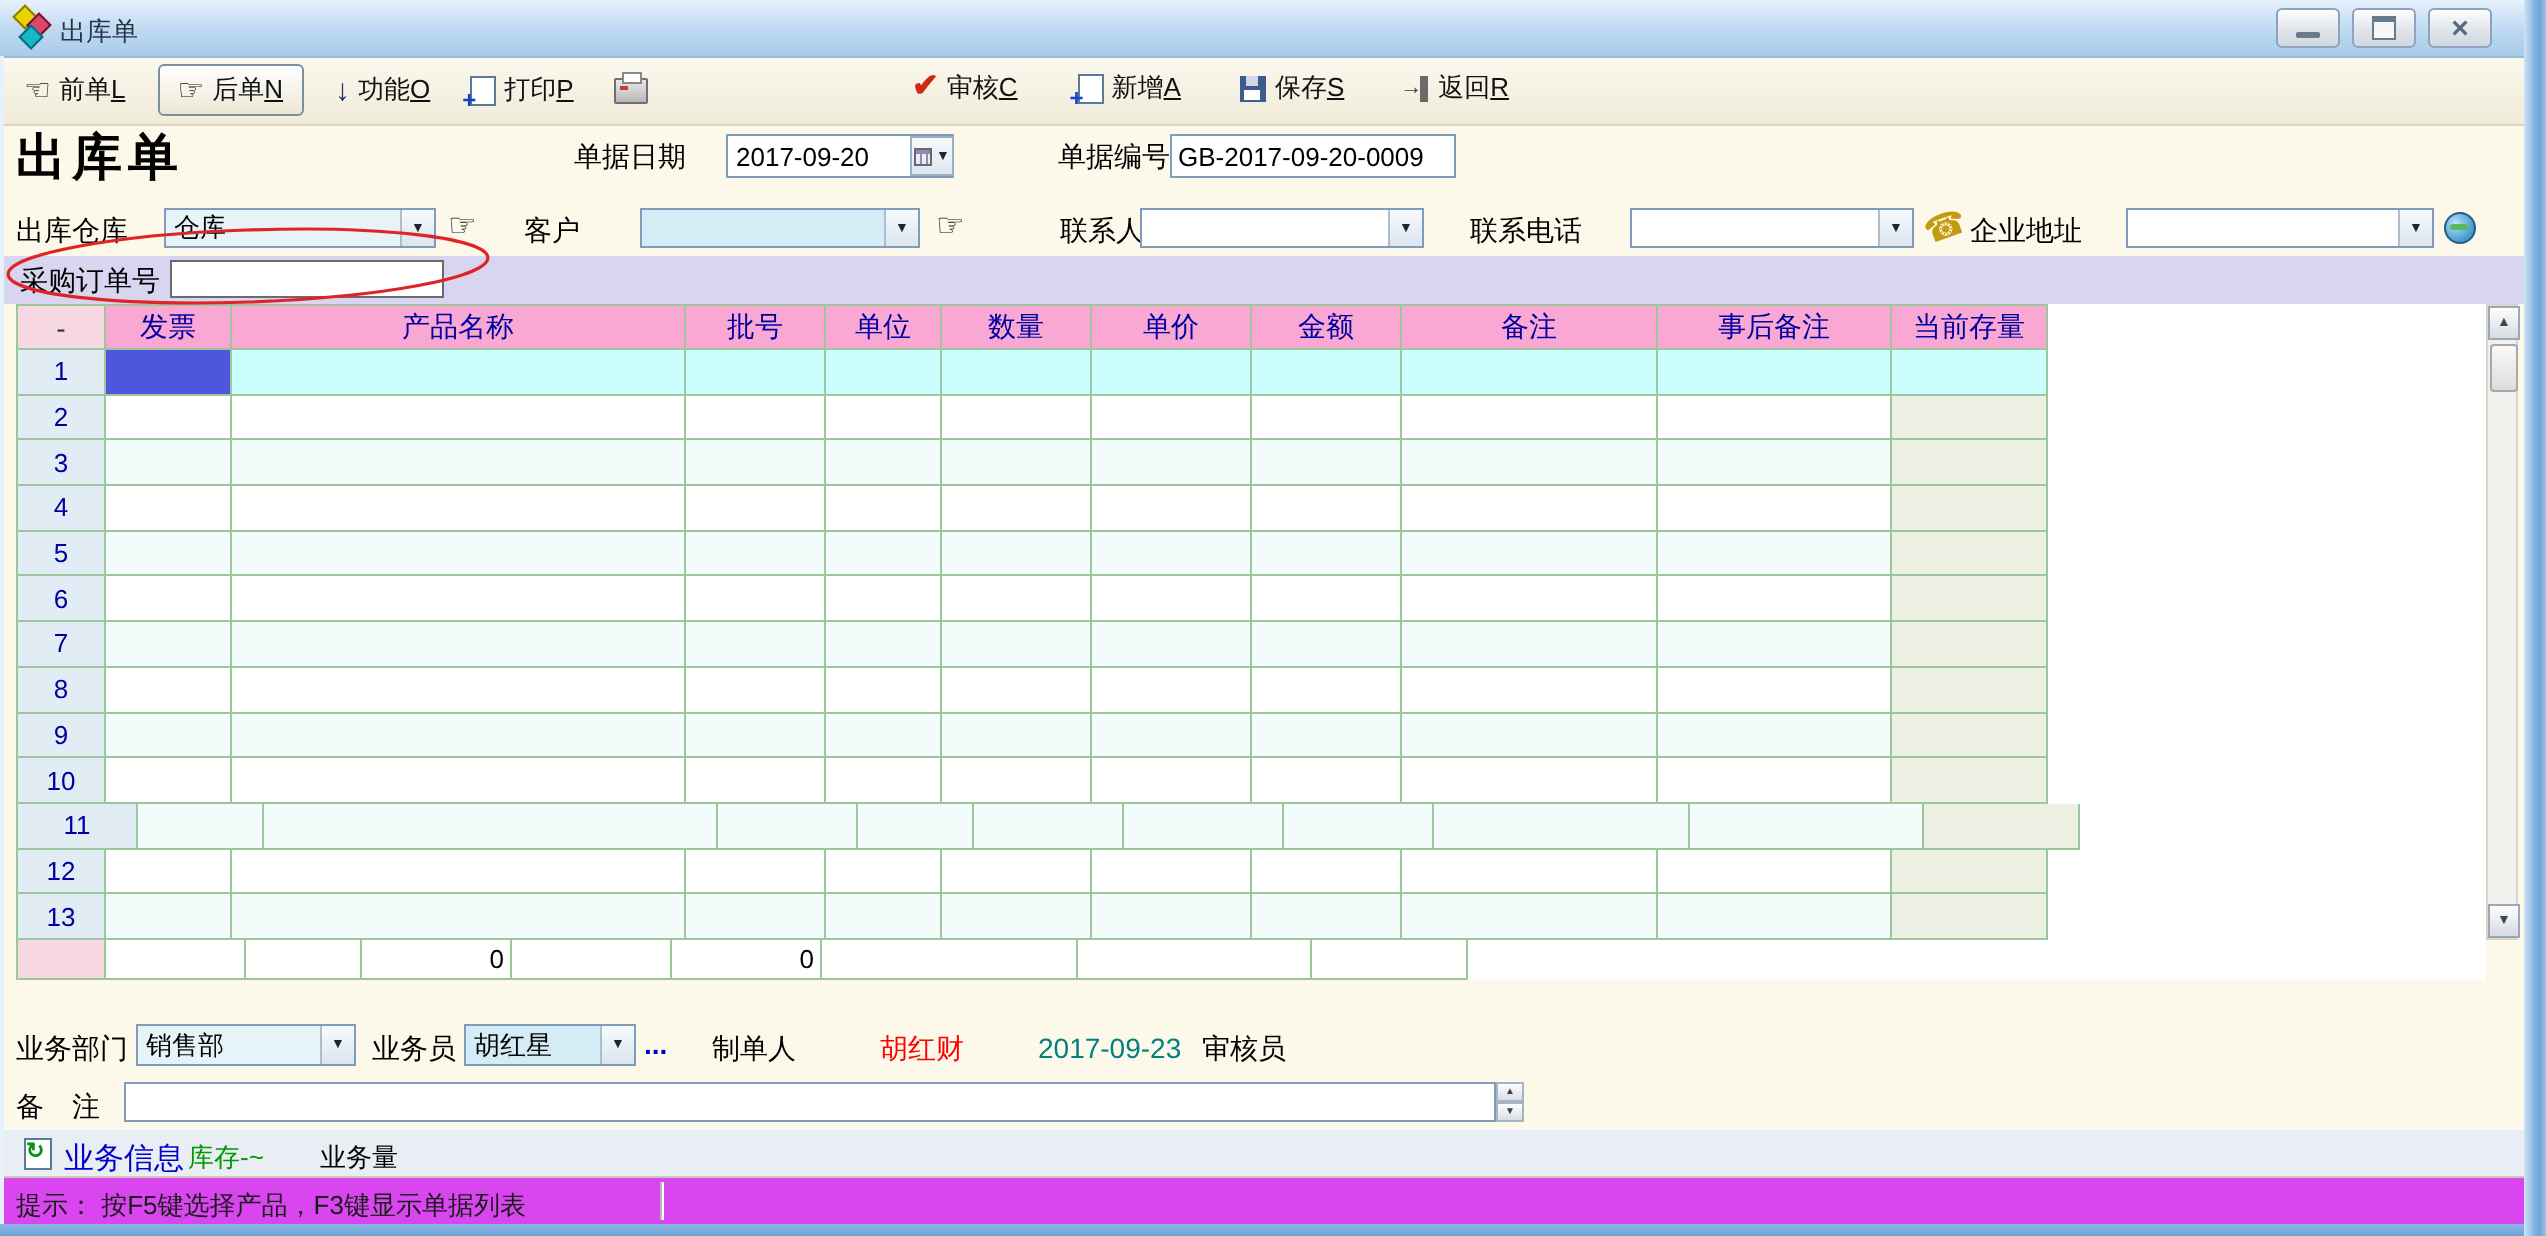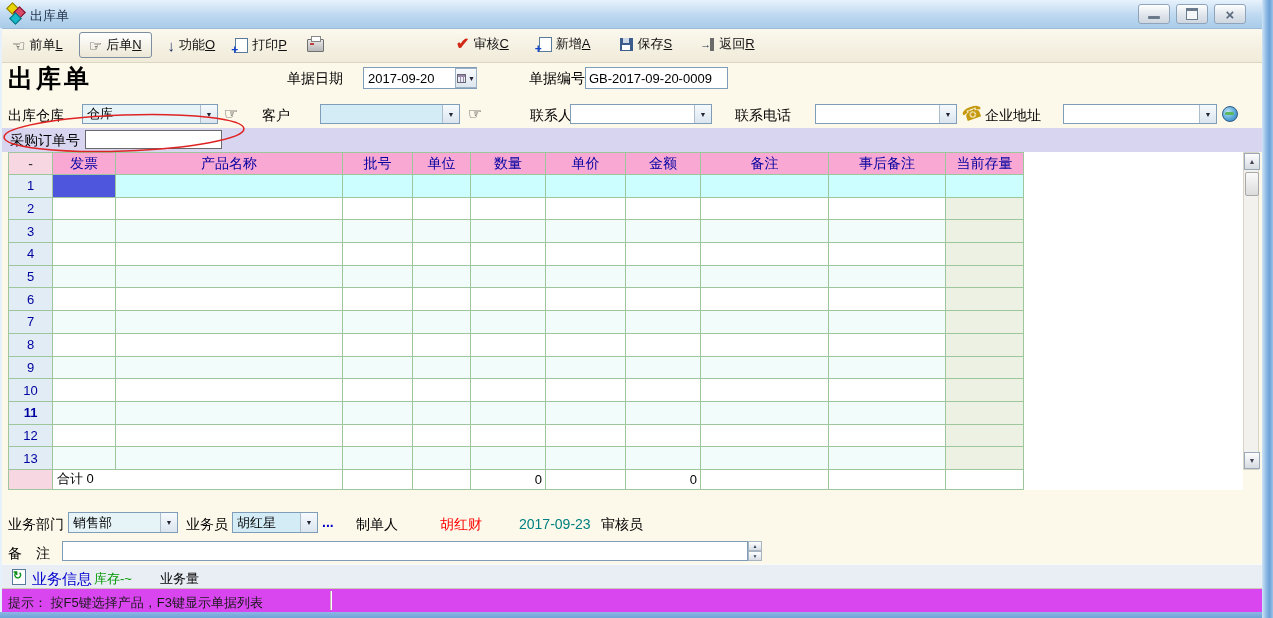--- a/index.html
+++ b/index.html
@@ -383,21 +383,21 @@
       <div class="tc even" style="width: 70px;"></div>
       <div class="tc even" style="width: 58px;"></div>
       <div class="tc even" style="width: 75px;"></div>
       <div class="tc even" style="width: 80px;"></div>
       <div class="tc even" style="width: 75px;"></div>
       <div class="tc even" style="width: 128px;"></div>
       <div class="tc even" style="width: 117px;"></div>
       <div class="tc even stock" style="width: 78px;"></div>
     </div>
     <div class="trow">
-      <div class="tc rownum" style="width: 44px; font-weight: bold;">11</div>
+      <div class="tc rownum" style="width: 60px;">11</div>
       <div class="tc odd" style="width: 63px;"></div>
       <div class="tc odd" style="width: 227px;"></div>
       <div class="tc odd" style="width: 70px;"></div>
       <div class="tc odd" style="width: 58px;"></div>
       <div class="tc odd" style="width: 75px;"></div>
       <div class="tc odd" style="width: 80px;"></div>
       <div class="tc odd" style="width: 75px;"></div>
       <div class="tc odd" style="width: 128px;"></div>
       <div class="tc odd" style="width: 117px;"></div>
       <div class="tc odd stock" style="width: 78px;"></div>
@@ -423,21 +423,20 @@
       <div class="tc odd" style="width: 58px;"></div>
       <div class="tc odd" style="width: 75px;"></div>
       <div class="tc odd" style="width: 80px;"></div>
       <div class="tc odd" style="width: 75px;"></div>
       <div class="tc odd" style="width: 128px;"></div>
       <div class="tc odd" style="width: 117px;"></div>
       <div class="tc odd stock" style="width: 78px;"></div>
     </div>
     <div class="trow totals">
       <div class="tc tcell pink" style="width: 44px;"></div>
-      <div class="tc tcell tl" style="width: 290px;">合计 0</div>
       <div class="tc tcell " style="width: 70px;"></div>
       <div class="tc tcell " style="width: 58px;"></div>
       <div class="tc tcell tr2" style="width: 75px;">0</div>
       <div class="tc tcell " style="width: 80px;"></div>
       <div class="tc tcell tr2" style="width: 75px;">0</div>
       <div class="tc tcell " style="width: 128px;"></div>
       <div class="tc tcell " style="width: 117px;"></div>
       <div class="tc tcell stock" style="width: 78px;"></div>
     </div>
   </div>

